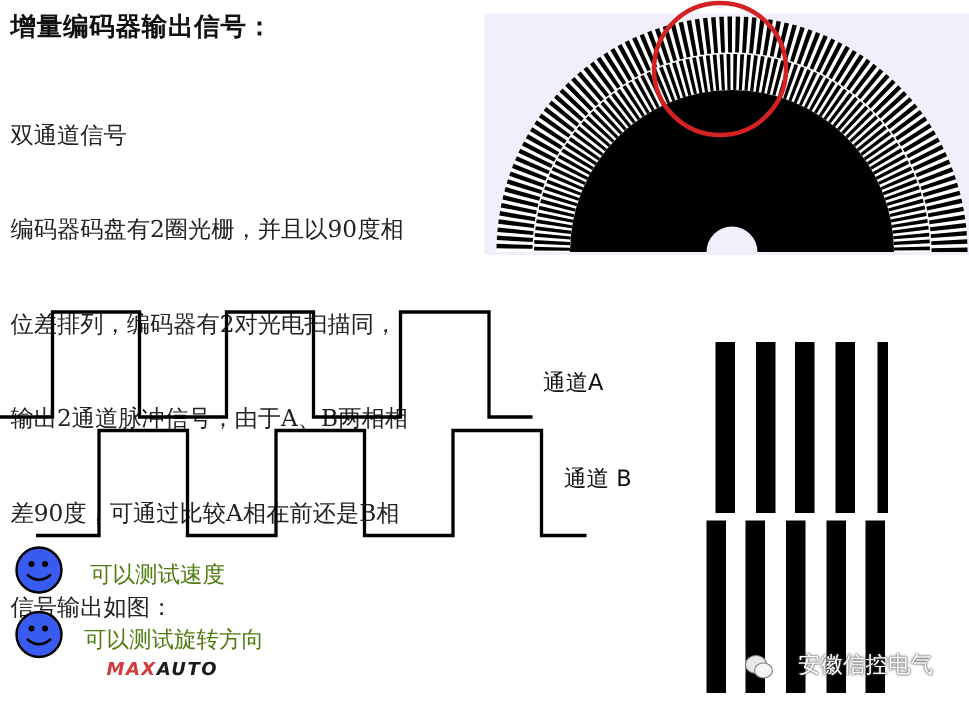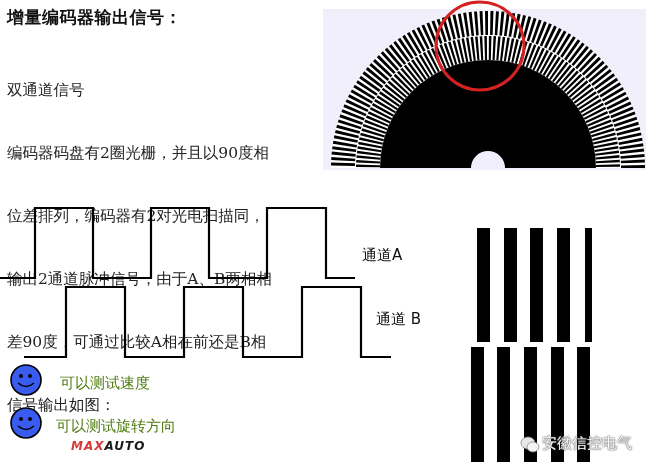--- a/index.html
+++ b/index.html
@@ -7,21 +7,21 @@
          font-family:"DejaVu Serif","Liberation Serif",serif; color:#111; }
   .abs { position:absolute; }
   .title { left:7px; top:6px; font-size:17px; font-weight:bold; letter-spacing:0.5px; white-space:nowrap;text-align:right; }
   .body-text { left:7px; top:38px; font-size:15.5px; line-height:21px; white-space:pre; color:#222; }
   .body-text .line { display:block; }
   .chan-label { font-family:"DejaVu Sans","Liberation Sans",sans-serif; font-size:15px; color:#111; white-space:nowrap;text-align:right; }
   .note { font-size:15px; color:#4d7c0f; white-space:nowrap; }
   .logo { left:47px; top:439px; font-family:"DejaVu Sans","Liberation Sans",sans-serif; font-weight:bold;
           font-style:italic; font-size:12px; letter-spacing:1px; color:#1a1a1a;margin-left:24px; }
   .logo .mx { color:#d43a3a; }
-  .wm { left:520px; top:434px; display:flex; align-items:center; gap:2px;
+  .wm { left:496px; top:434px; display:flex; align-items:center; gap:16px;
         font-family:"DejaVu Sans","Liberation Sans",sans-serif; font-size:15px; color:#ffffff;
         text-shadow:0 0 2px #555, 0 0 1px #333; }
 </style>
 </head>
 <body>
 
 <div class="abs title">增量编码器输出信号：</div>
 
 <div class="abs body-text">
   <span class="line">双通道信号</span>

